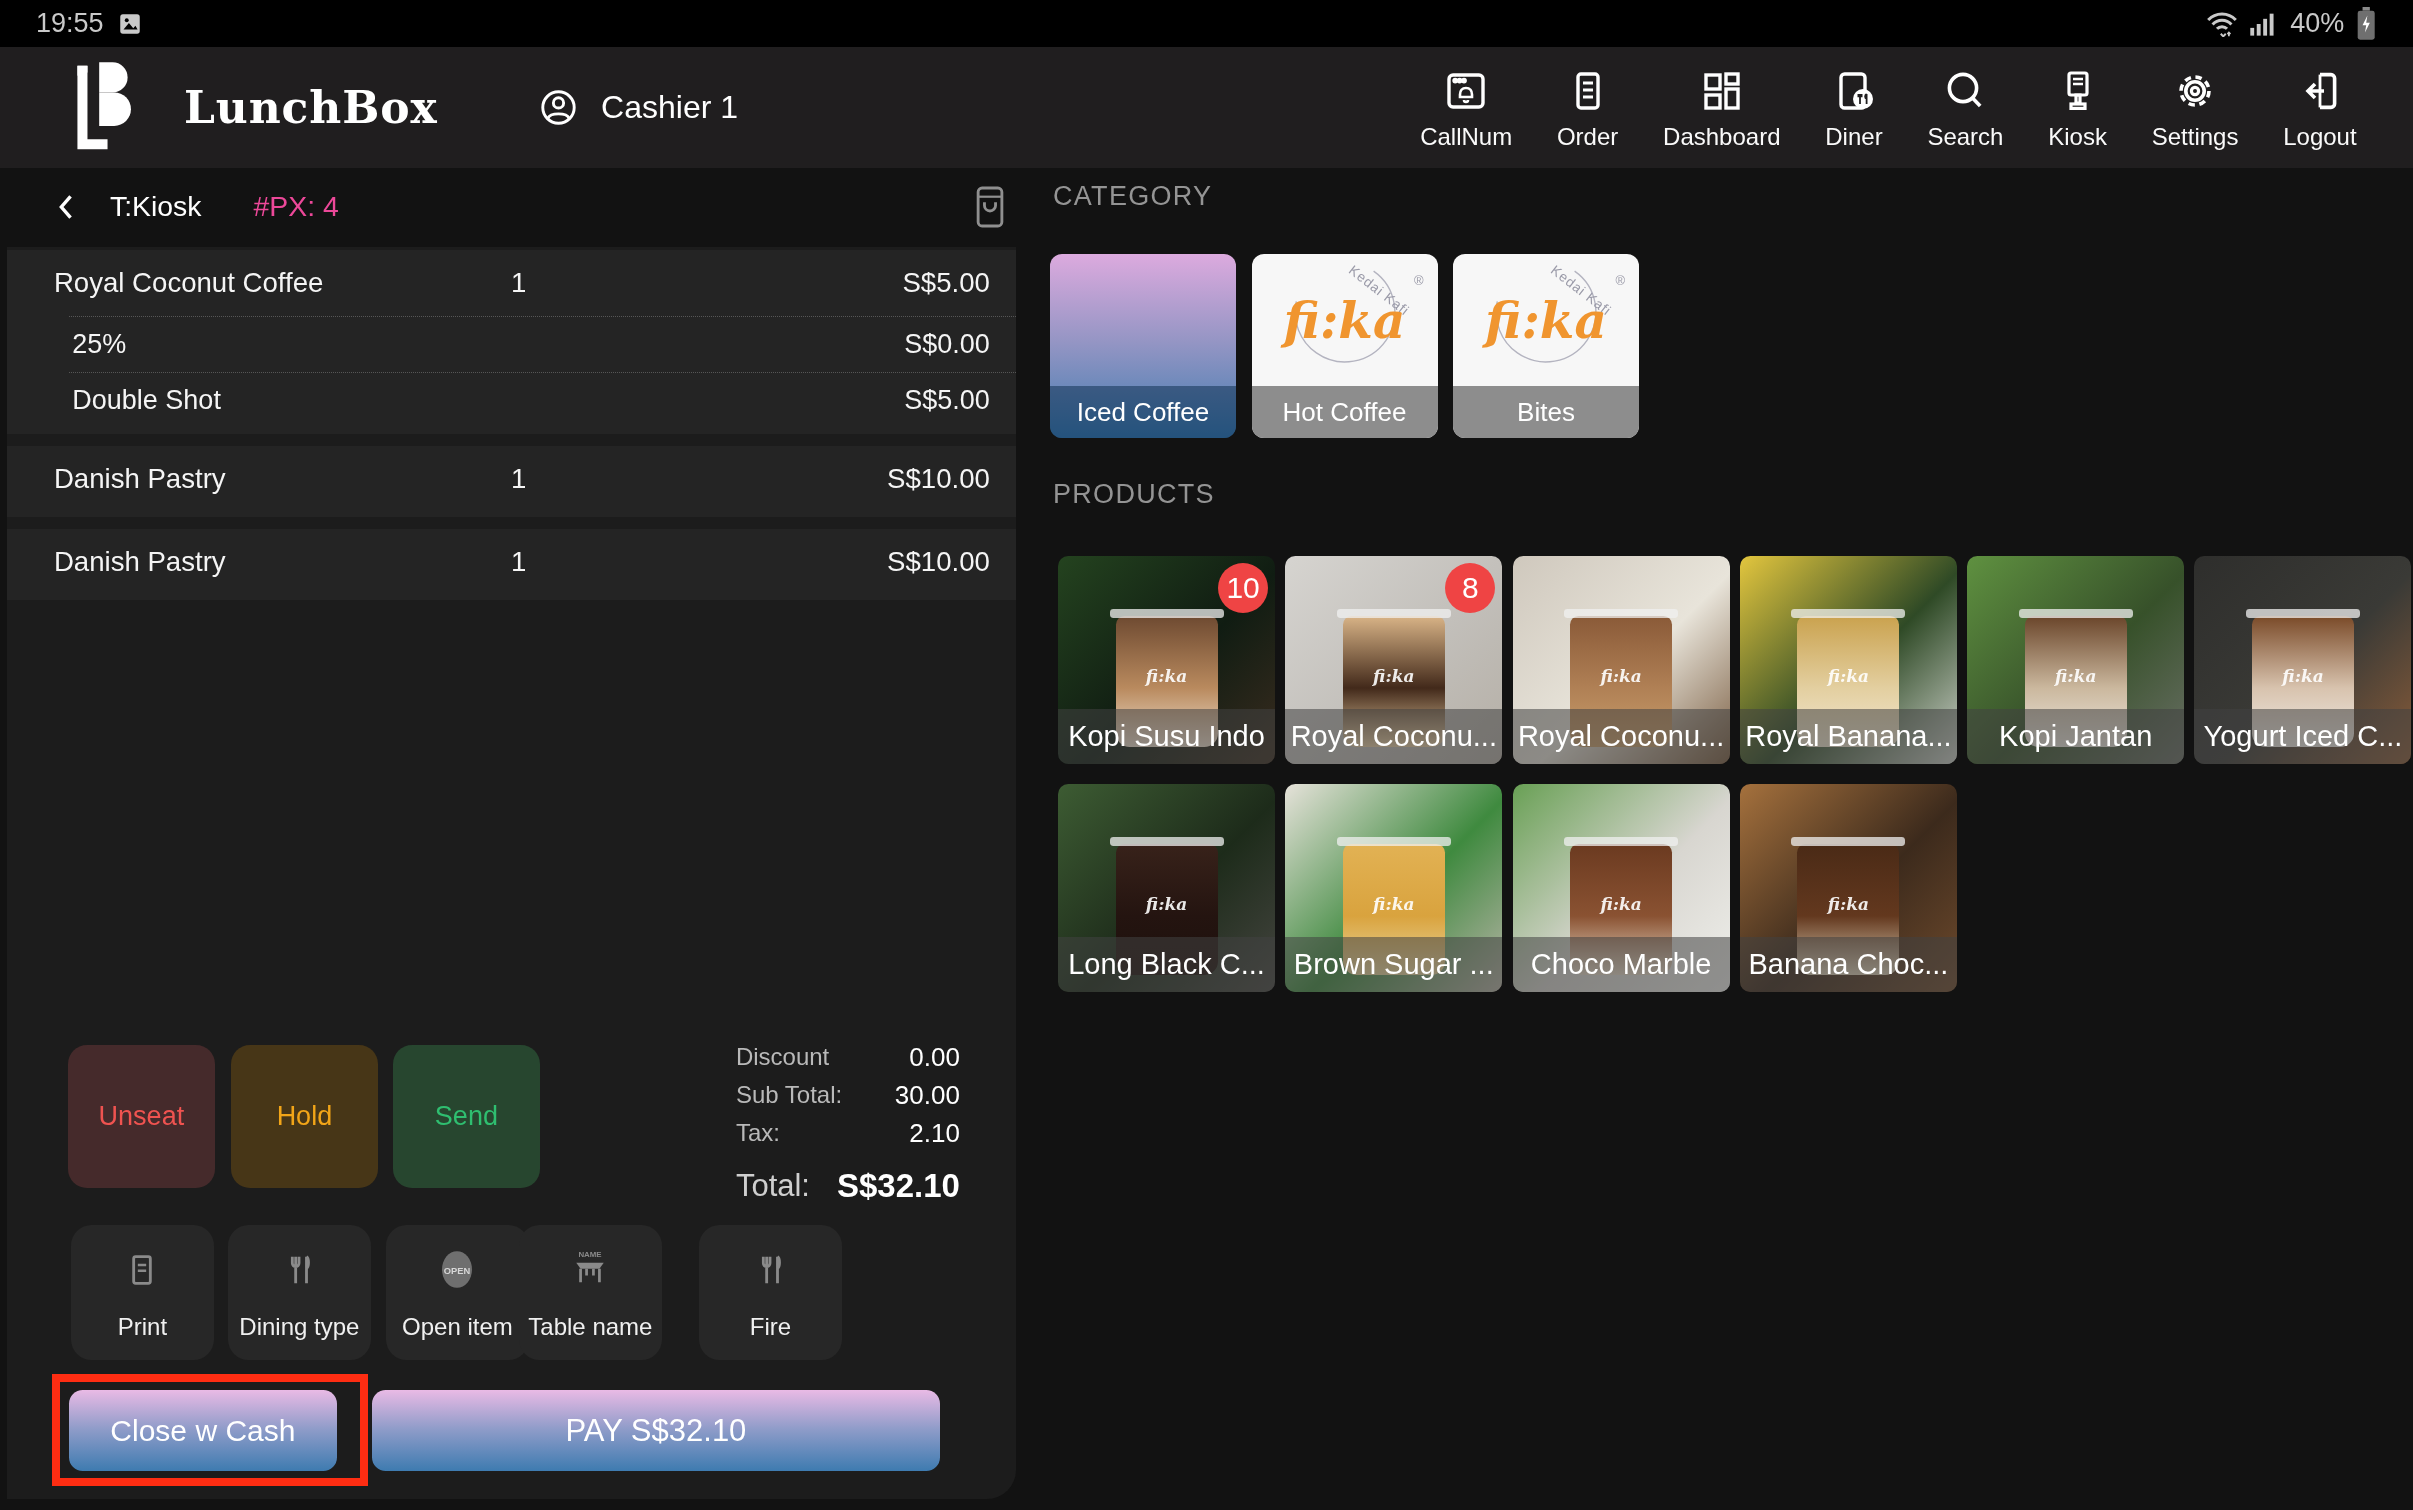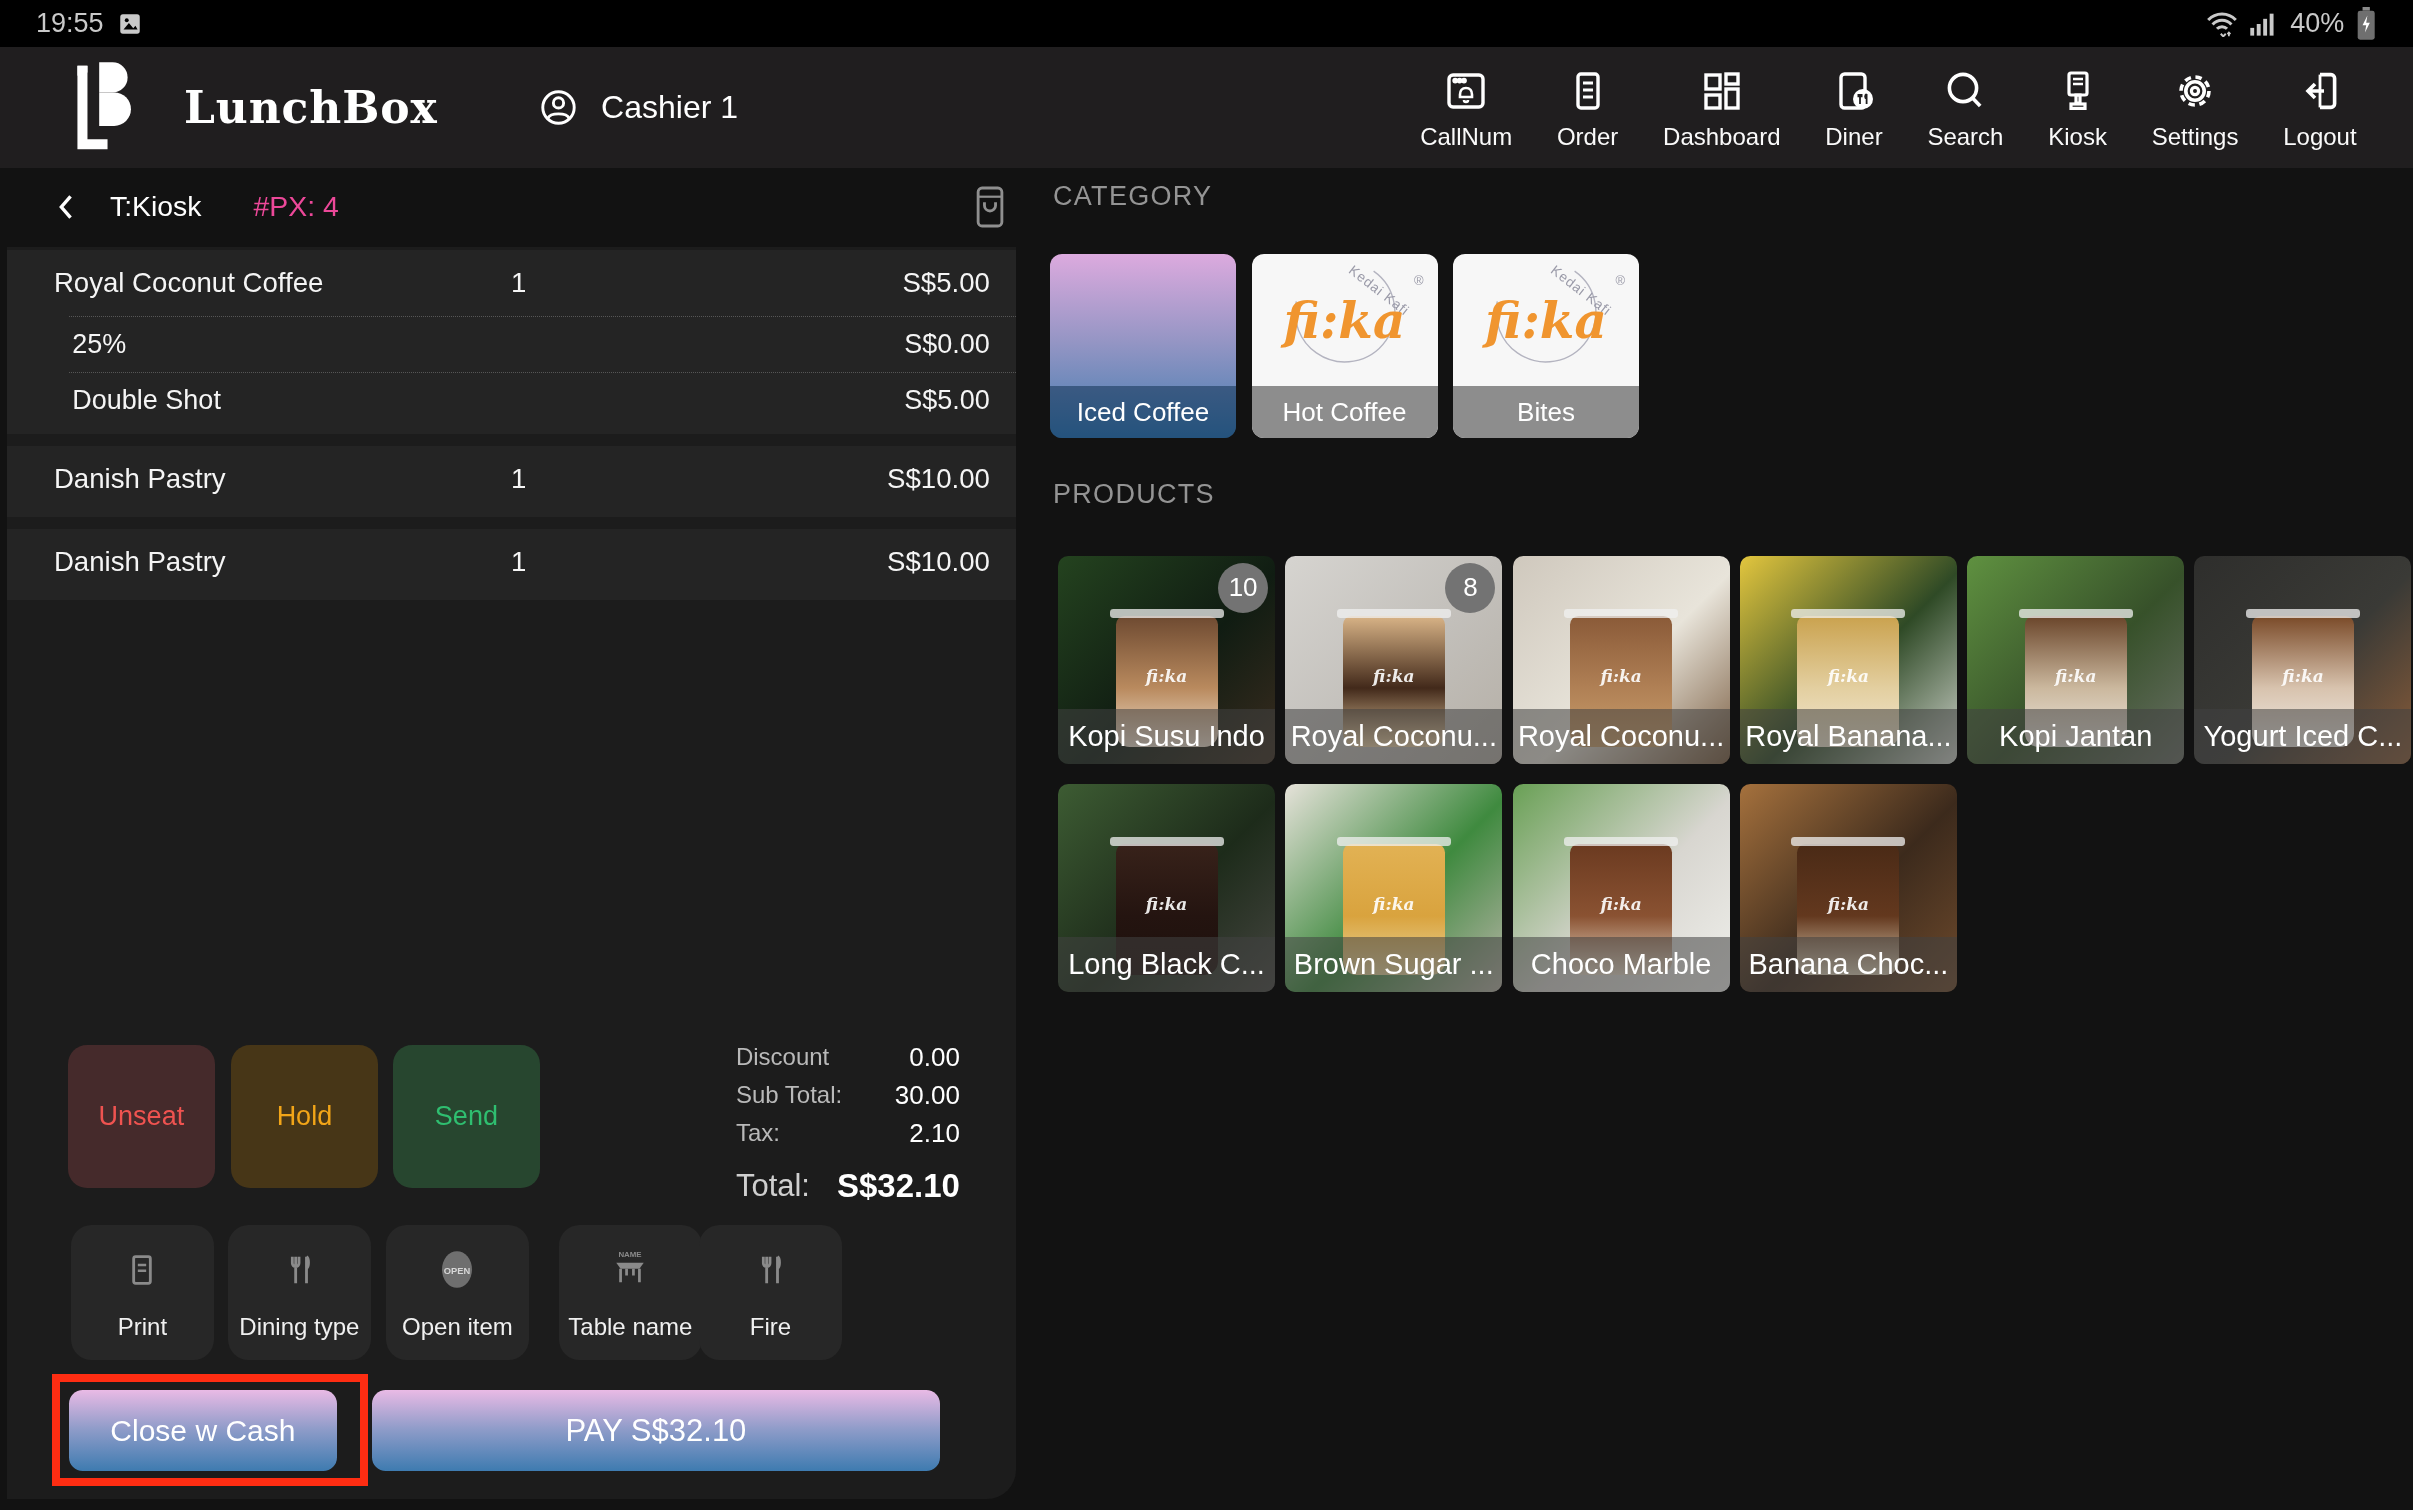--- a/index.html
+++ b/index.html
@@ -69,21 +69,21 @@
   .fika .kedai{position:absolute;right:22.4px;top:29px;font-size:13.8px;color:#9a9aa8;transform:rotate(38deg);letter-spacing:0.9px;z-index:2;}
   .fika .reg{position:absolute;right:13.8px;top:19px;font-size:13px;color:#9a9aa8;z-index:2;}
 
   .prod-grid{position:absolute;left:1058px;top:556px;width:1356px;display:flex;flex-wrap:wrap;column-gap:10.3px;row-gap:20px;overflow:hidden;}
   .prod-card{width:217px;height:208px;border-radius:10.3px;overflow:hidden;position:relative;cursor:pointer;}
   .scene{position:absolute;inset:0;}
   .cup{position:absolute;left:50%;transform:translateX(-50%);bottom:17px;width:102px;height:131px;border-radius:8.6px 8.6px 13.8px 13.8px;}
   .cup .lid{position:absolute;top:-6.9px;left:-6px;right:-6px;height:8.6px;background:rgba(240,240,240,0.75);border-radius:3.4px;}
   .cup .mark{position:absolute;left:0;right:0;top:38%;text-align:center;font-family:"DejaVu Serif","Liberation Serif",serif;font-style:italic;font-weight:bold;font-size:17px;color:rgba(255,255,255,0.9);}
   .prod-label{position:absolute;left:0;right:0;bottom:0;height:55px;background:rgba(66,66,66,0.55);display:flex;align-items:center;justify-content:center;color:#fff;font-size:29px;white-space:nowrap;overflow:hidden;}
-  .badge{position:absolute;top:6.9px;right:6.9px;width:50px;height:50px;border-radius:50%;background:#737373;color:#fff;font-size:26px;display:flex;align-items:center;justify-content:center;}
+  .badge{position:absolute;top:6.9px;right:6.9px;width:50px;height:50px;border-radius:50%;background:#ef4444;color:#fff;font-size:30px;display:flex;align-items:center;justify-content:center;}
 </style>
 </head>
 <body>
 
 <div id="root">
 
   <div class="statusbar">
     <div class="sb-left">
       <span>19:55</span>
       <span>
@@ -328,21 +328,21 @@
     </div>
     <div class="tool-btn" style="left:379px">
       <span class="tool-ic">
         <svg width="50" height="45" viewBox="0 0 30 26">
             <ellipse cx="15" cy="13" rx="9" ry="11" fill="#6f6f6f"></ellipse>
             <text x="15" y="15.5" font-size="5.6" font-family="Liberation Sans" font-weight="bold" fill="#d8d8d8" text-anchor="middle">OPEN</text>
           </svg>
       </span>
       <span class="lb">Open item</span>
     </div>
-    <div class="tool-btn" style="left:552px">
+    <div class="tool-btn" style="left:512px">
       <span class="tool-ic">
         <svg width="48" height="43" viewBox="0 0 28 25">
             <text x="14" y="5.5" font-size="4.6" font-family="Liberation Sans" font-weight="bold" fill="#8a8a8a" text-anchor="middle">NAME</text>
             <path d="M6 8.5 h16 l-2.5 3.5 h-11 z" fill="#8a8a8a"></path>
             <path d="M8.5 12 v8 M19.5 12 v8 M12 12 v4 M16 12 v4" stroke="#8a8a8a" stroke-width="1.6"></path>
           </svg>
       </span>
       <span class="lb">Table name</span>
     </div>
     <div class="tool-btn" style="left:692px">

